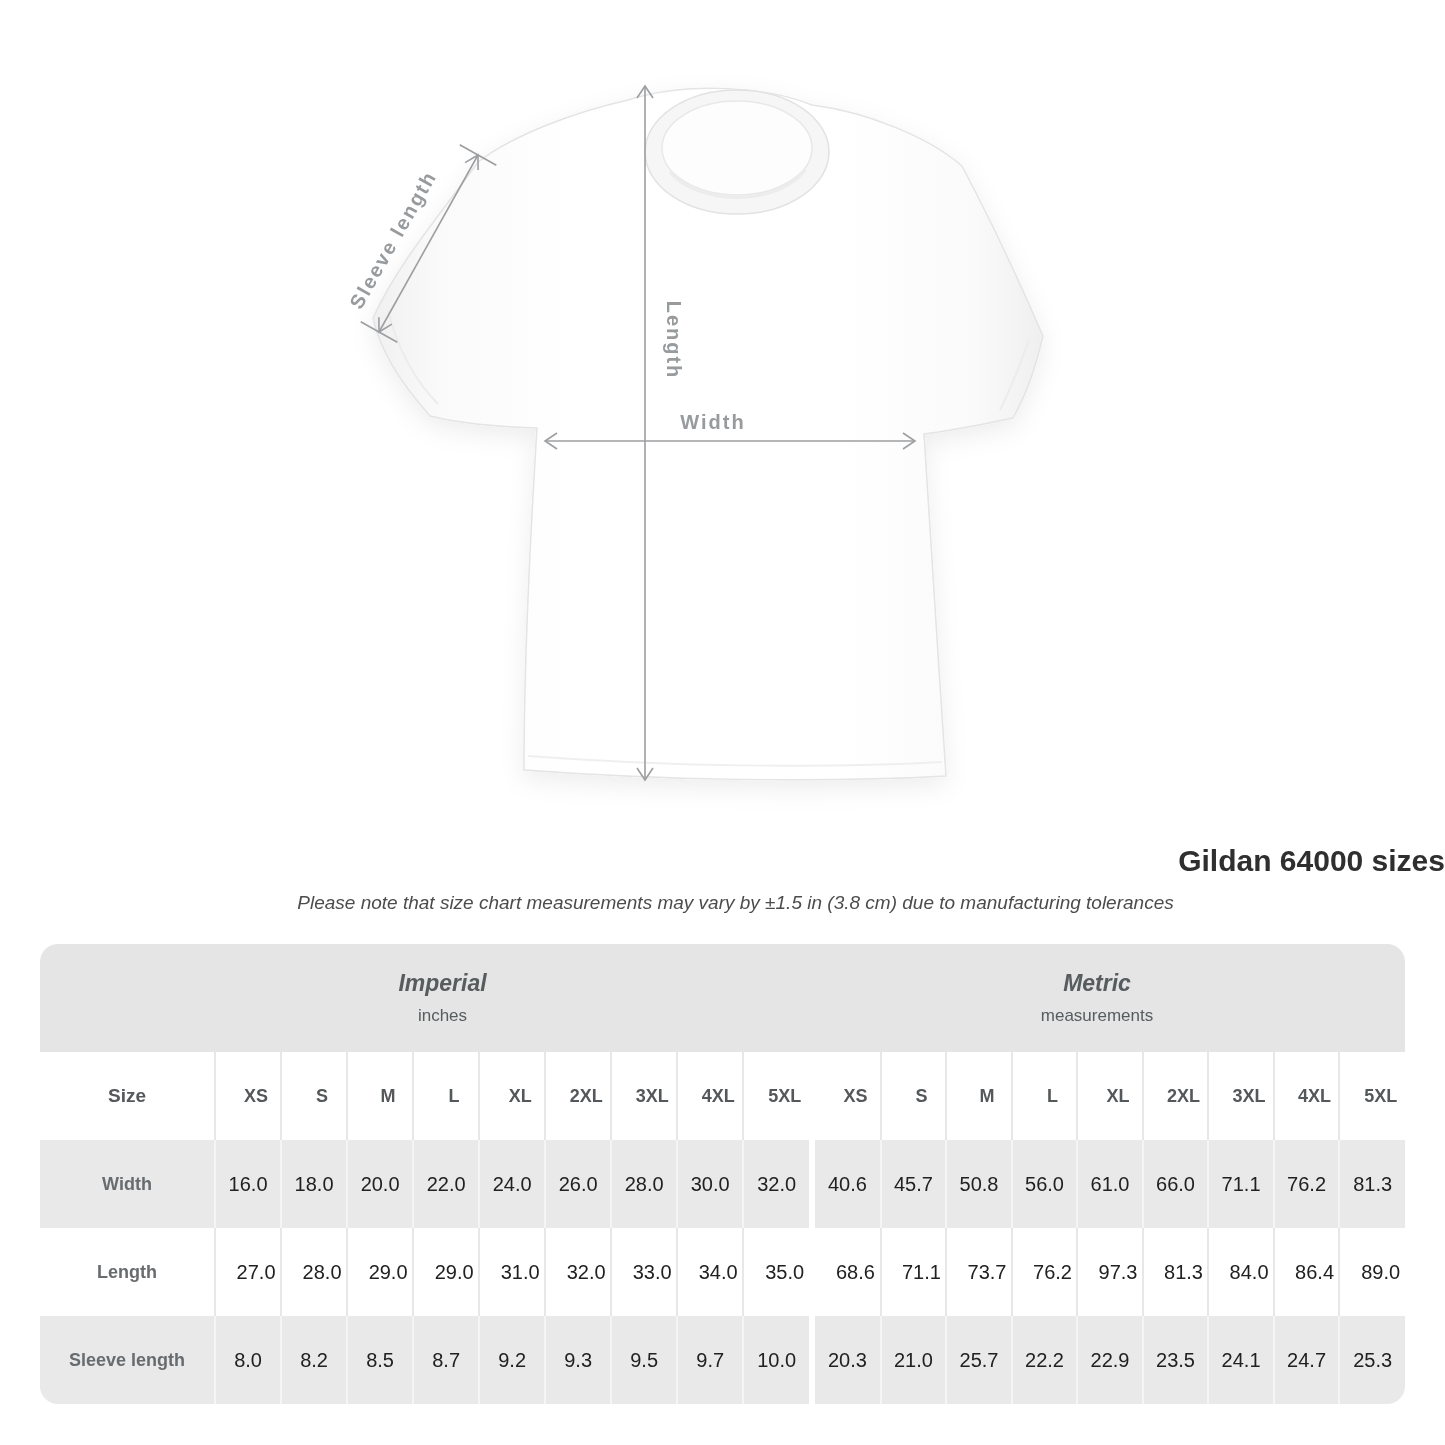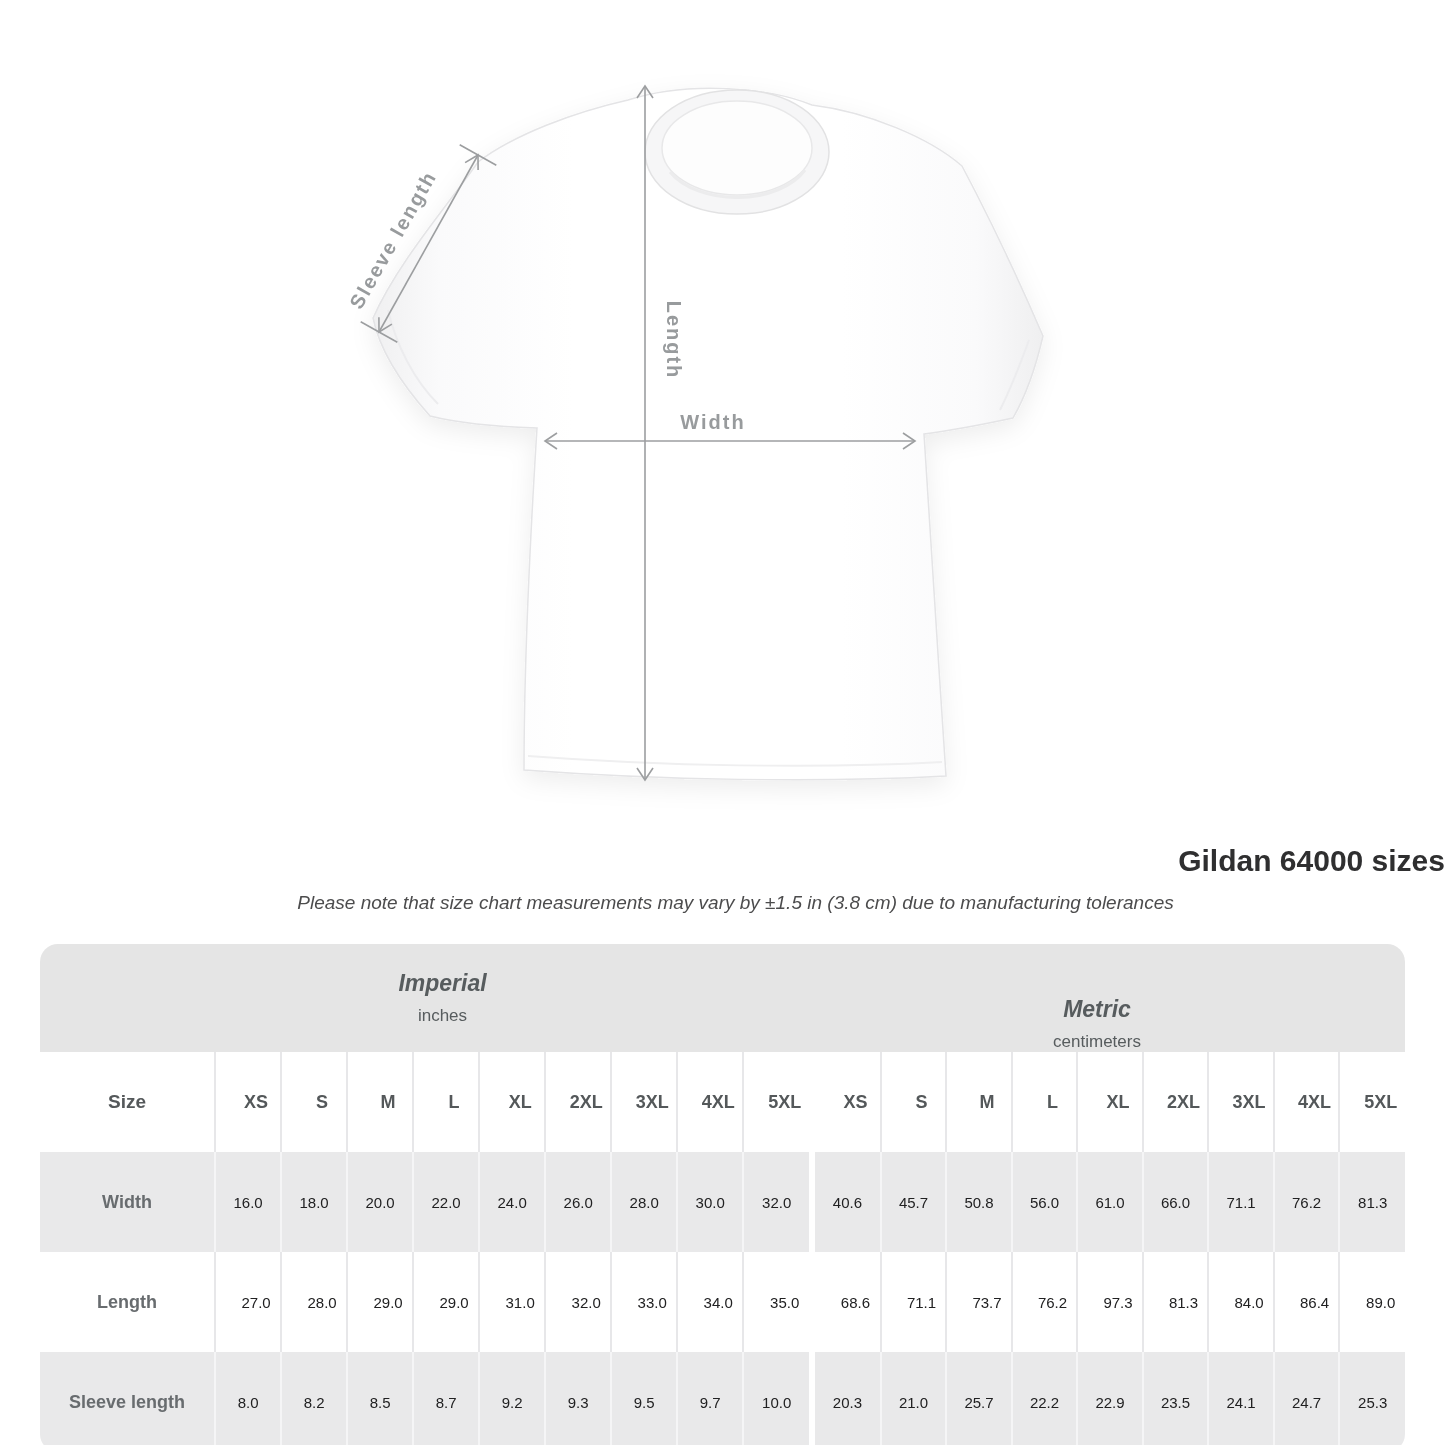--- a/index.html
+++ b/index.html
@@ -46,48 +46,48 @@
   .band{
     display:flex;
     height:108px;
     background:#e5e5e5;
   }
   .band-section{
     display:flex;flex-direction:column;
     align-items:center;justify-content:center;
   }
   .band-section.imperial{width:769px;padding-left:36px;box-sizing:border-box;}
-  .band-section.metric{flex:1;padding-right:20px;box-sizing:border-box;justify-content:flex-end;}
+  .band-section.metric{flex:1;padding-right:20px;box-sizing:border-box;}
   .band-title{
     font-size:23px;font-weight:bold;font-style:italic;color:#575c5e;
   }
   .band-sub{
     margin-top:9px;font-size:17px;color:#575c5e;
   }
   table.sizes{
     width:1365px;
     table-layout:fixed;
     border-collapse:collapse;
   }
-  table.sizes tr{height:100px;}
+  table.sizes tr{height:88px;}
   table.sizes th, table.sizes td{
     text-align:center;vertical-align:middle;
     padding:0;
   }
   th.label-cell{
     font-size:19px;font-weight:bold;color:#54585a;
   }
   td.row-label{
     font-size:18px;font-weight:bold;color:#686c6f;
   }
   th.size-head{
     font-size:18px;font-weight:bold;color:#54585a;
   }
   td.value{
-    font-size:15px;color:#212122;
+    font-size:20px;color:#212122;
   }
   tr.white-row{background:#ffffff;}
   tr.gray-row td{background:#e9e9ea;}
   tr.white-row .data, tr.head-row .data{border-left:2px solid #e7e7e9;padding-left:16px;}
   tr.gray-row .data{border-left:2px solid #f5f5f6;}
   .data.after-gap{border-left:none !important;}
   td.gap-cell, th.gap-cell{background:#ffffff !important;border:none !important;}
 </style>
 </head>
 <body>
@@ -167,21 +167,21 @@
   <p class="chart-subtitle">Please note that size chart measurements may vary by ±1.5 in (3.8 cm) due to manufacturing tolerances</p>
 
   <div class="size-table">
     <div class="band">
       <div class="band-section imperial">
         <div class="band-title">Imperial</div>
         <div class="band-sub">inches</div>
       </div>
       <div class="band-section metric">
         <div class="band-title">Metric</div>
-        <div class="band-sub">centimeters</div>
+        <div class="band-sub">measurements</div>
       </div>
     </div>
     <table class="sizes">
       <colgroup id="cols">
           <col style="width: 175px;">
           <col style="width: 66px;">
           <col style="width: 66px;">
           <col style="width: 66px;">
           <col style="width: 66px;">
           <col style="width: 66px;">

